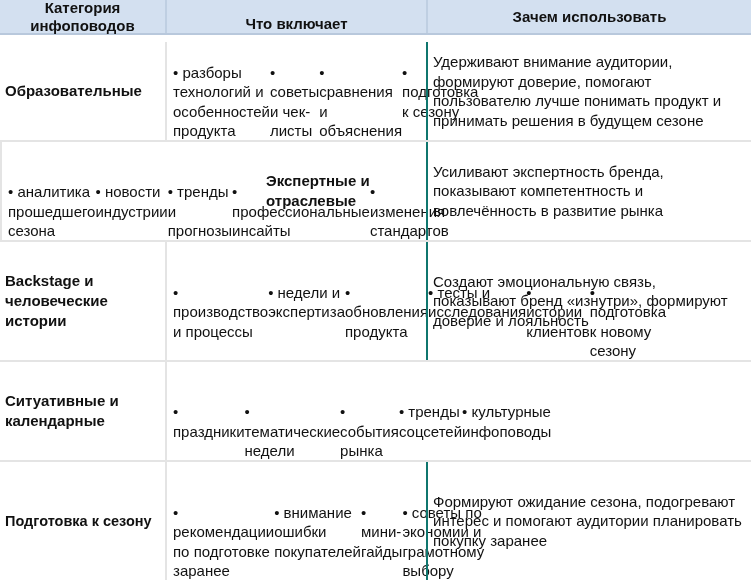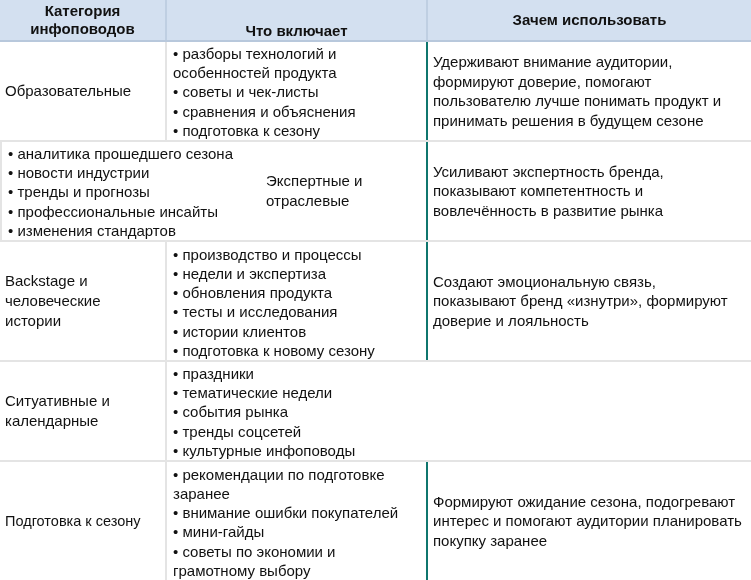--- a/index.html
+++ b/index.html
@@ -22,21 +22,21 @@
     .row {
       position: absolute;
       left: 0;
       width: 751px;
       display: flex;
       box-sizing: border-box;
       border-bottom: 2px solid #e4e4e4;
     }
     .row.header {
       top: 0;
-      height: 42px;
+      height: 35px;
       background: #d3e0f0;
       border-bottom: 2px solid #b8c8dc;
     }
     .cell {
       box-sizing: border-box;
       display: flex;
       align-items: center;
       height: 100%;
       font-size: 15px;
       line-height: 19px;
@@ -47,27 +47,27 @@
     .header .c2, .header .c3 { border-left: 2px solid #bfcfe2; }
     .header .cell {
       font-weight: bold;
       justify-content: center;
       text-align: center;
       padding-left: 0;
       font-size: 15px;
       line-height: 18px;
     }
     .cat {
-      font-weight: normal;
+      font-weight: bold;
       font-size: 15px;
       line-height: 20px;
     }
     .items {
       display: flex;
-      flex-direction: column;
+      flex-direction: row;
     }
     .item {
       font-size: 15px;
       line-height: 19.2px;
       white-space: pre-line;
     }
     .why {
       font-size: 15px;
       line-height: 19.5px;
     }

